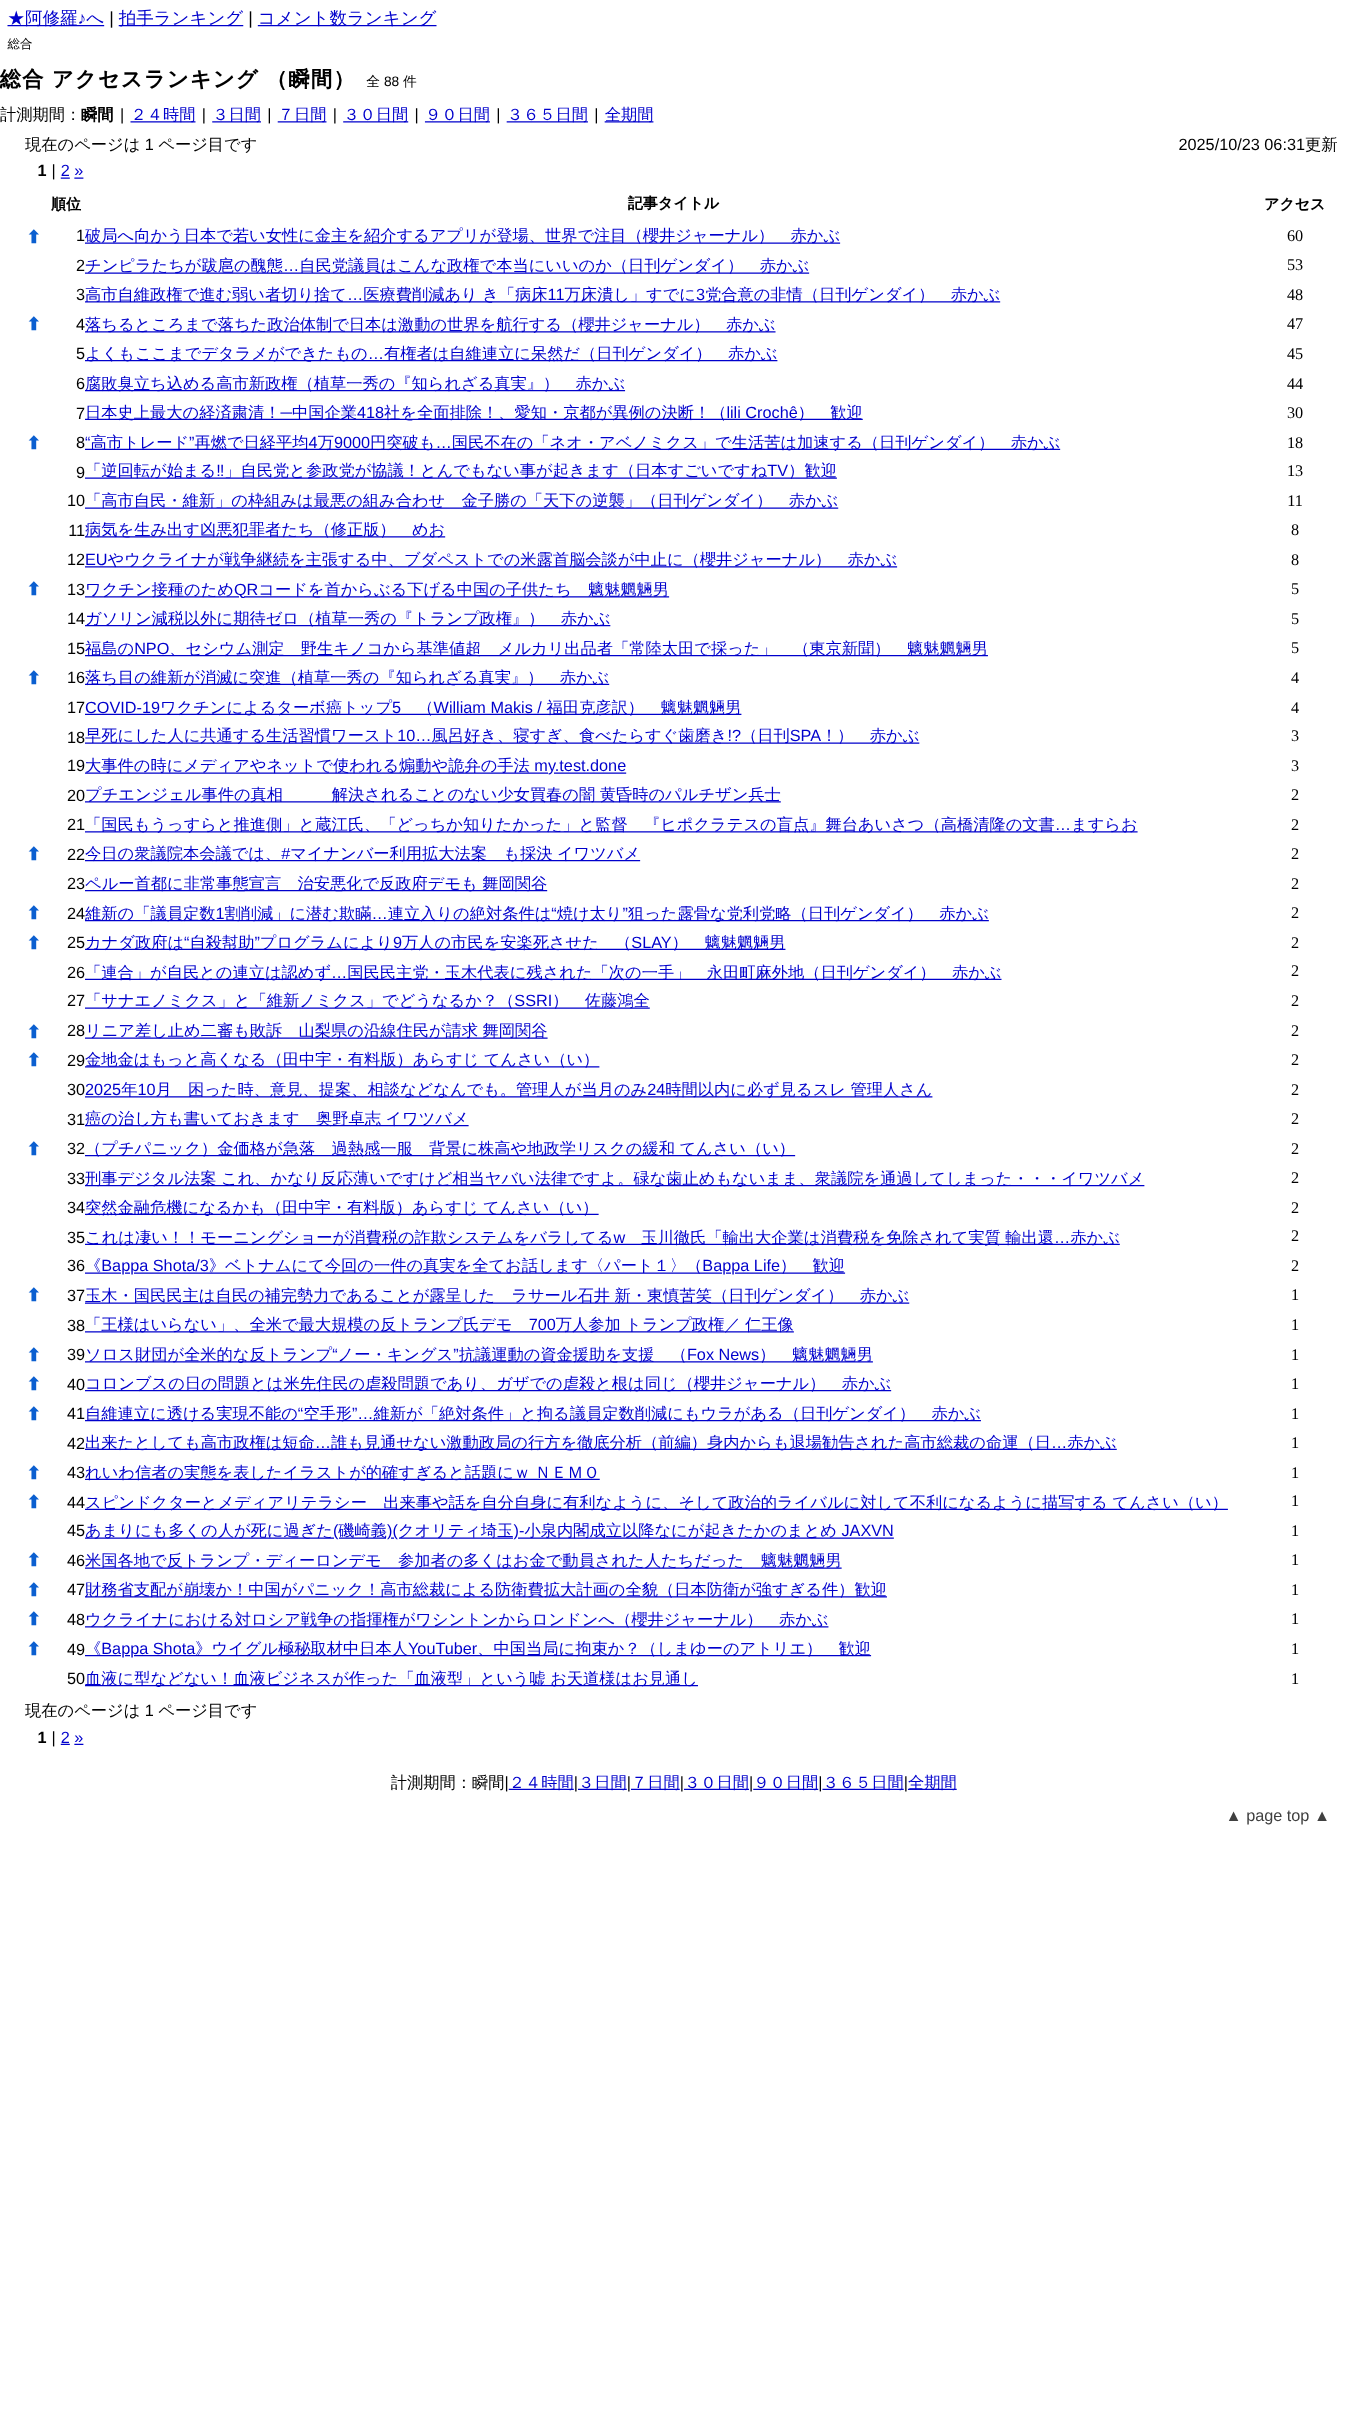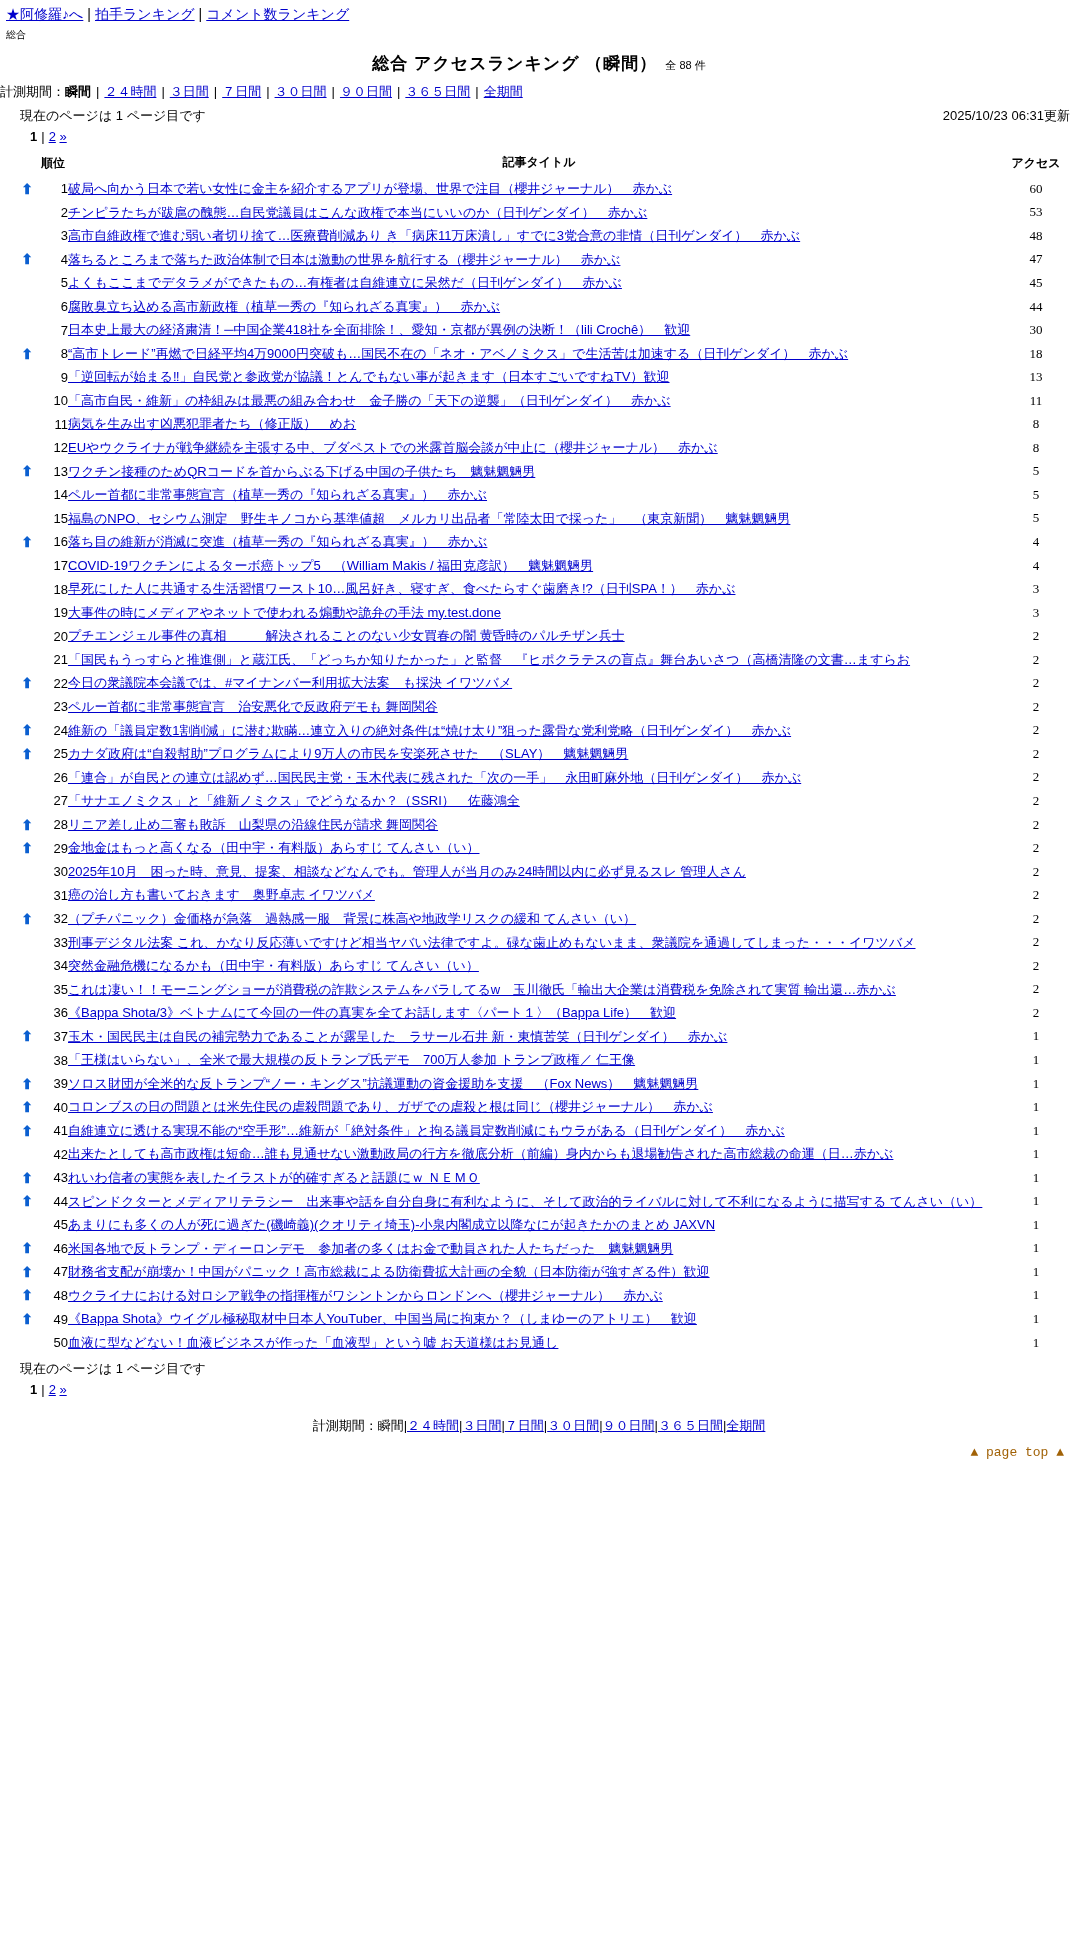--- a/index.html
+++ b/index.html
@@ -22,21 +22,20 @@
     padding: 6px 4px 2px 6px;
     font-size: 14px;
   }
   .topbar .sep { color: #000; text-decoration: none; margin: 0 4px; }
   .crumb {
     font-size: 10px;
     padding: 2px 12px 2px 6px;
     color: #000;
   }
   .title-block {
-    text-align: center;
     margin-top: 8px;
   }
   .main-title {
     font-size: 17px;
     font-weight: bold;
     letter-spacing: 1px;
   }
   .count-note {
     font-size: 11px;
     font-weight: normal;
@@ -111,22 +110,21 @@
   }
   .foot-period {
     text-align: center;
     margin-top: 16px;
     font-size: 13px;
   }
   .pagetop {
     text-align: right;
     padding: 10px 14px 14px 0;
     font-size: 13px;
-    color: #a16207;
-    font-family: Liberation Mono, monospace;
+    color: #404040;
   }
   .up-glyph { font-weight: bold; }
 </style>
 </head>
 <body>
 
 <div class="topbar">
   <a class="lnk">★阿修羅♪へ</a><span class="sep">|</span><a class="lnk">拍手ランキング</a><span class="sep">|</span><a class="lnk">コメント数ランキング</a>
 </div>
 
@@ -233,21 +231,21 @@
       </tr>
       <tr>
         <td class="arrow"><span class="up-glyph">⬆</span></td>
         <td class="rank">13</td>
         <td class="title"><a class="lnk">ワクチン接種のためQRコードを首からぶる下げる中国の子供たち　魑魅魍魎男</a></td>
         <td class="acc">5</td>
       </tr>
       <tr>
         <td class="arrow"></td>
         <td class="rank">14</td>
-        <td class="title"><a class="lnk">ペルー首都に非常事態宣言（植草一秀の『知られざる真実』）　赤かぶ</a></td>
+        <td class="title"><a class="lnk">ガソリン減税以外に期待ゼロ（植草一秀の『トランプ政権』）　赤かぶ</a></td>
         <td class="acc">5</td>
       </tr>
       <tr>
         <td class="arrow"></td>
         <td class="rank">15</td>
         <td class="title"><a class="lnk">福島のNPO、セシウム測定　野生キノコから基準値超　メルカリ出品者「常陸太田で採った」　（東京新聞）　魑魅魍魎男</a></td>
         <td class="acc">5</td>
       </tr>
       <tr>
         <td class="arrow"><span class="up-glyph">⬆</span></td>

